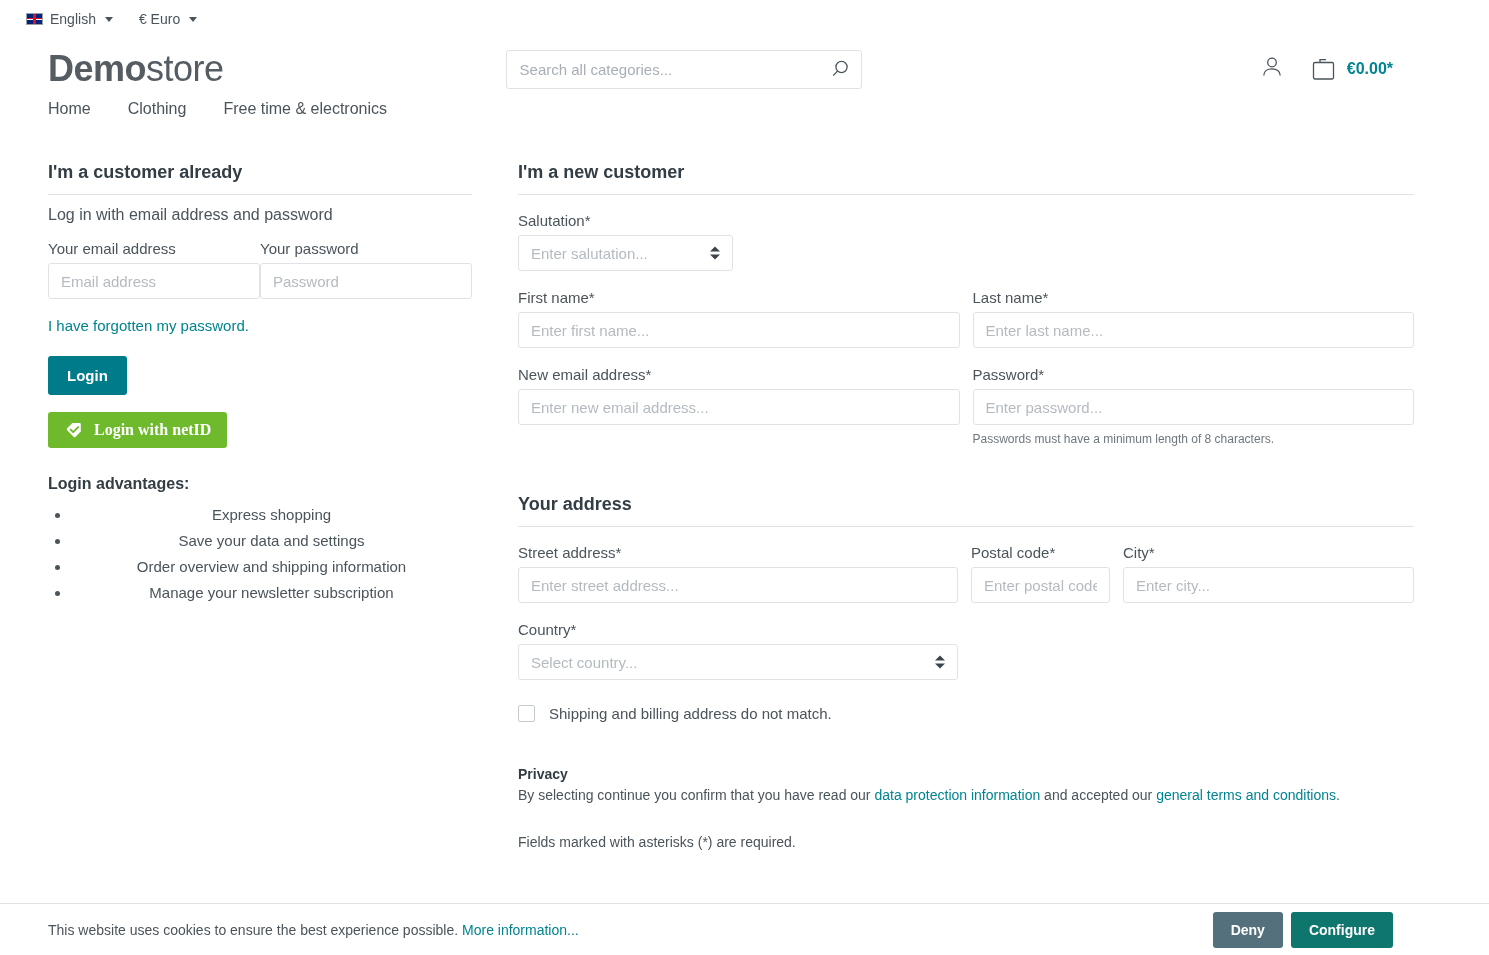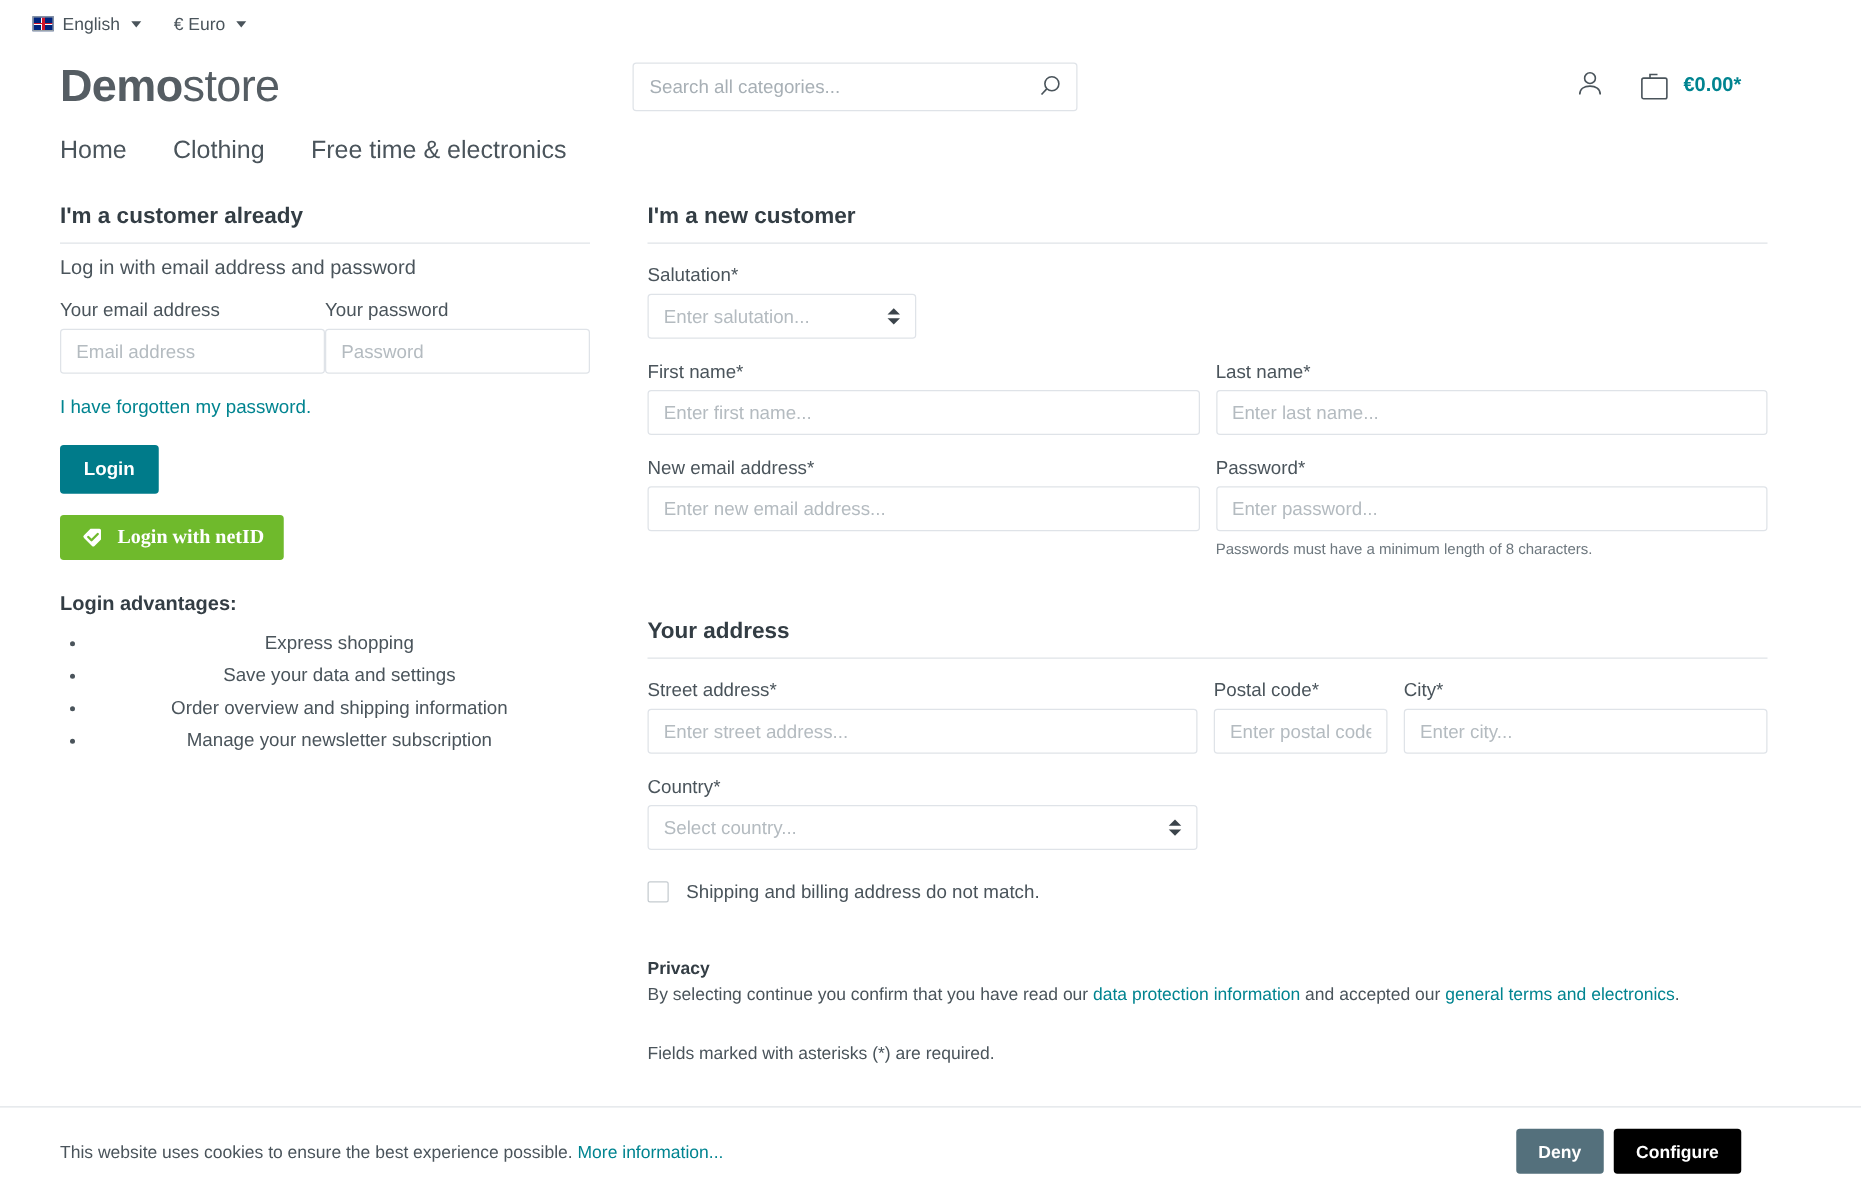--- a/index.html
+++ b/index.html
@@ -93,22 +93,22 @@
   }
   .cart { display: flex; align-items: center; gap: 11px; cursor: pointer; }
   .cart-amount { color: #008490; font-weight: bold; font-size: 16px; }
 
   
   .mainnav {
     display: flex;
     gap: 37px;
     padding: 0 48px;
     height: 40px;
-    align-items: center;
-    font-size: 20px;
+    align-items: flex-start;
+    font-size: 16px;
   }
   .mainnav a { color: #4a545b; text-decoration: none; }
 
   
   .page {
     display: flex;
     padding: 22px 82px 0 48px;
     gap: 46px;
   }
   .col-left { width: 424px; flex: 0 0 424px; }
@@ -254,36 +254,36 @@
     font-size: 14px; font-weight: bold; color: #333d44;
     margin: 0 0 3px;
   }
   .privacy-text { font-size: 14px; color: #4a545b; line-height: 1.5; }
   .required-note { font-size: 14px; color: #4a545b; margin-top: 28px; }
 
   
   .cookiebar {
     position: absolute;
     left: 0; right: 0; bottom: 0;
-    height: 70px;
+    height: 52px;
     background: #fff;
     border-top: 1px solid #dfe3e8;
     display: flex;
     align-items: center;
     padding: 0 96px 0 48px;
     font-size: 14px;
   }
   .cookie-actions { margin-left: auto; display: flex; gap: 8px; }
   .btn-deny {
     background: #54707c;
     font-size: 14px; font-weight: bold;
     padding: 10px 18px;
   }
   .btn-configure {
-    background: #000000;
+    background: #0f766e;
     font-size: 14px; font-weight: bold;
     padding: 10px 18px;
   }
 </style>
 </head>
 <body>
 
 <div class="topbar">
   <div class="topbar-group">
     <span class="flag-icon"></span>
@@ -444,21 +444,21 @@
     </div>
 
     <div class="checkbox-row">
       <span class="cbox"></span>
       <span>Shipping and billing address do not match.</span>
     </div>
 
     <div style="margin-top:44px;">
       <div class="privacy-title">Privacy</div>
       <div class="privacy-text">
-        <span>By selecting continue you confirm that you have read our </span><a href="#" class="link">data protection information</a><span> and accepted our </span><a href="#" class="link">general terms and electronics</a><span>.</span>
+        <span>By selecting continue you confirm that you have read our </span><a href="#" class="link">data protection information</a><span> and accepted our </span><a href="#" class="link">general terms and conditions</a><span>.</span>
       </div>
       <div class="required-note">Fields marked with asterisks (*) are required.</div>
     </div>
   </div>
 </div>
 
 <div class="cookiebar">
   <div>
     <span>This website uses cookies to ensure the best experience possible. </span><a href="#" class="link">More information...</a>
   </div>

